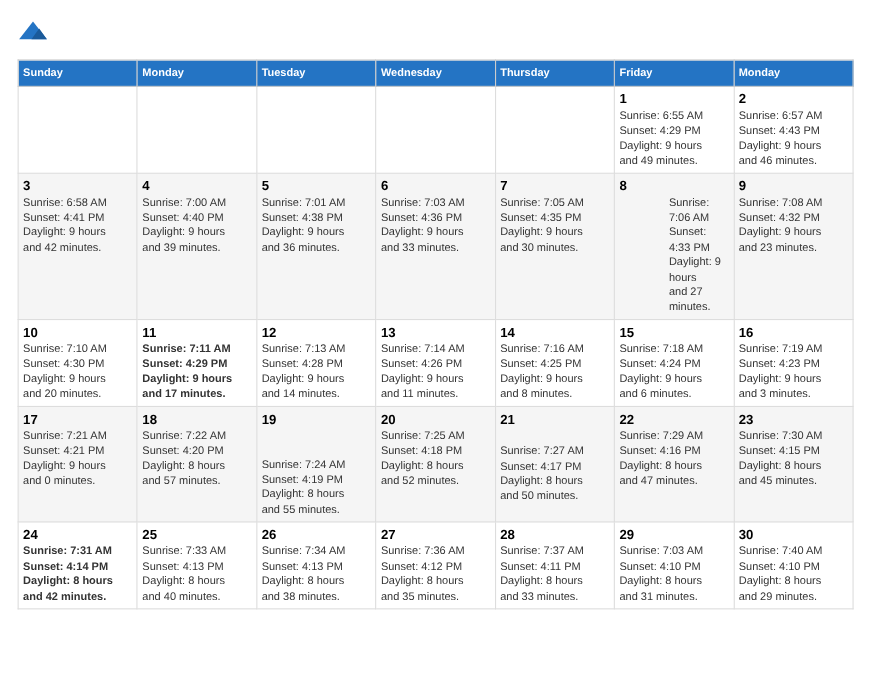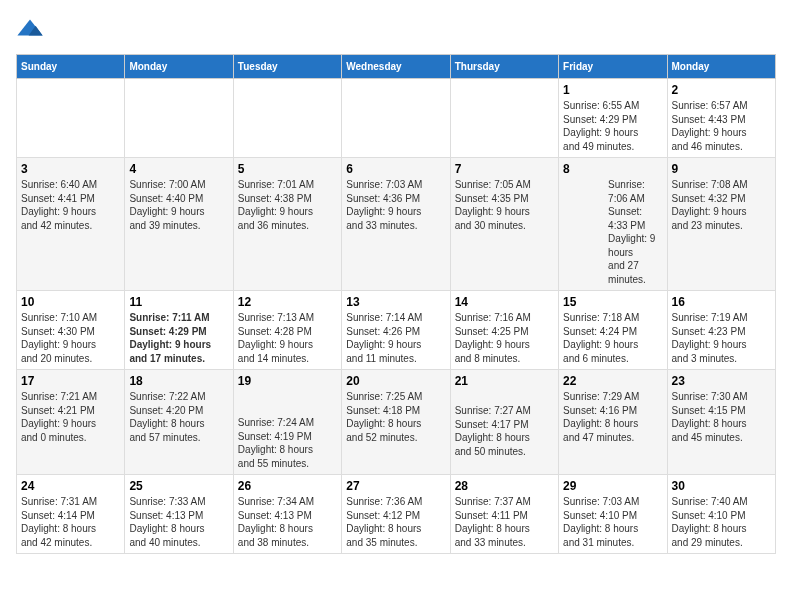--- a/index.html
+++ b/index.html
@@ -132,21 +132,21 @@
           <div class="day-number">2</div>
           <div class="day-info" style="white-space: pre-line;">Sunrise: 6:57 AM
 Sunset: 4:43 PM
 Daylight: 9 hours
 and 46 minutes.</div>
         </td>
       </tr>
       <tr>
         <td>
           <div class="day-number">3</div>
-          <div class="day-info" style="white-space: pre-line;">Sunrise: 6:40 AM
+          <div class="day-info" style="white-space: pre-line;">Sunrise: 6:58 AM
 Sunset: 4:41 PM
 Daylight: 9 hours
 and 42 minutes.</div>
         </td>
         <td>
           <div class="day-number">4</div>
           <div class="day-info" style="white-space: pre-line;">Sunrise: 7:00 AM
 Sunset: 4:40 PM
 Daylight: 9 hours
 and 39 minutes.</div>
@@ -285,21 +285,21 @@
           <div class="day-number">23</div>
           <div class="day-info" style="white-space: pre-line;">Sunrise: 7:30 AM
 Sunset: 4:15 PM
 Daylight: 8 hours
 and 45 minutes.</div>
         </td>
       </tr>
       <tr>
         <td>
           <div class="day-number">24</div>
-          <div class="day-info" style="white-space: pre-line;">Sunrise: 7:31 AM
+          <div class="day-info" style="white-space: pre-line; font-weight: bold;">Sunrise: 7:31 AM
 Sunset: 4:14 PM
 Daylight: 8 hours
 and 42 minutes.</div>
         </td>
         <td>
           <div class="day-number">25</div>
           <div class="day-info" style="white-space: pre-line;">Sunrise: 7:33 AM
 Sunset: 4:13 PM
 Daylight: 8 hours
 and 40 minutes.</div>

